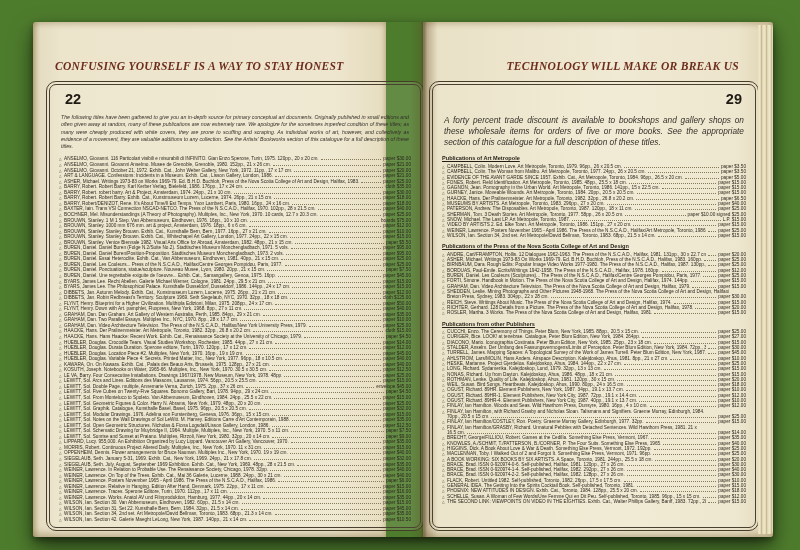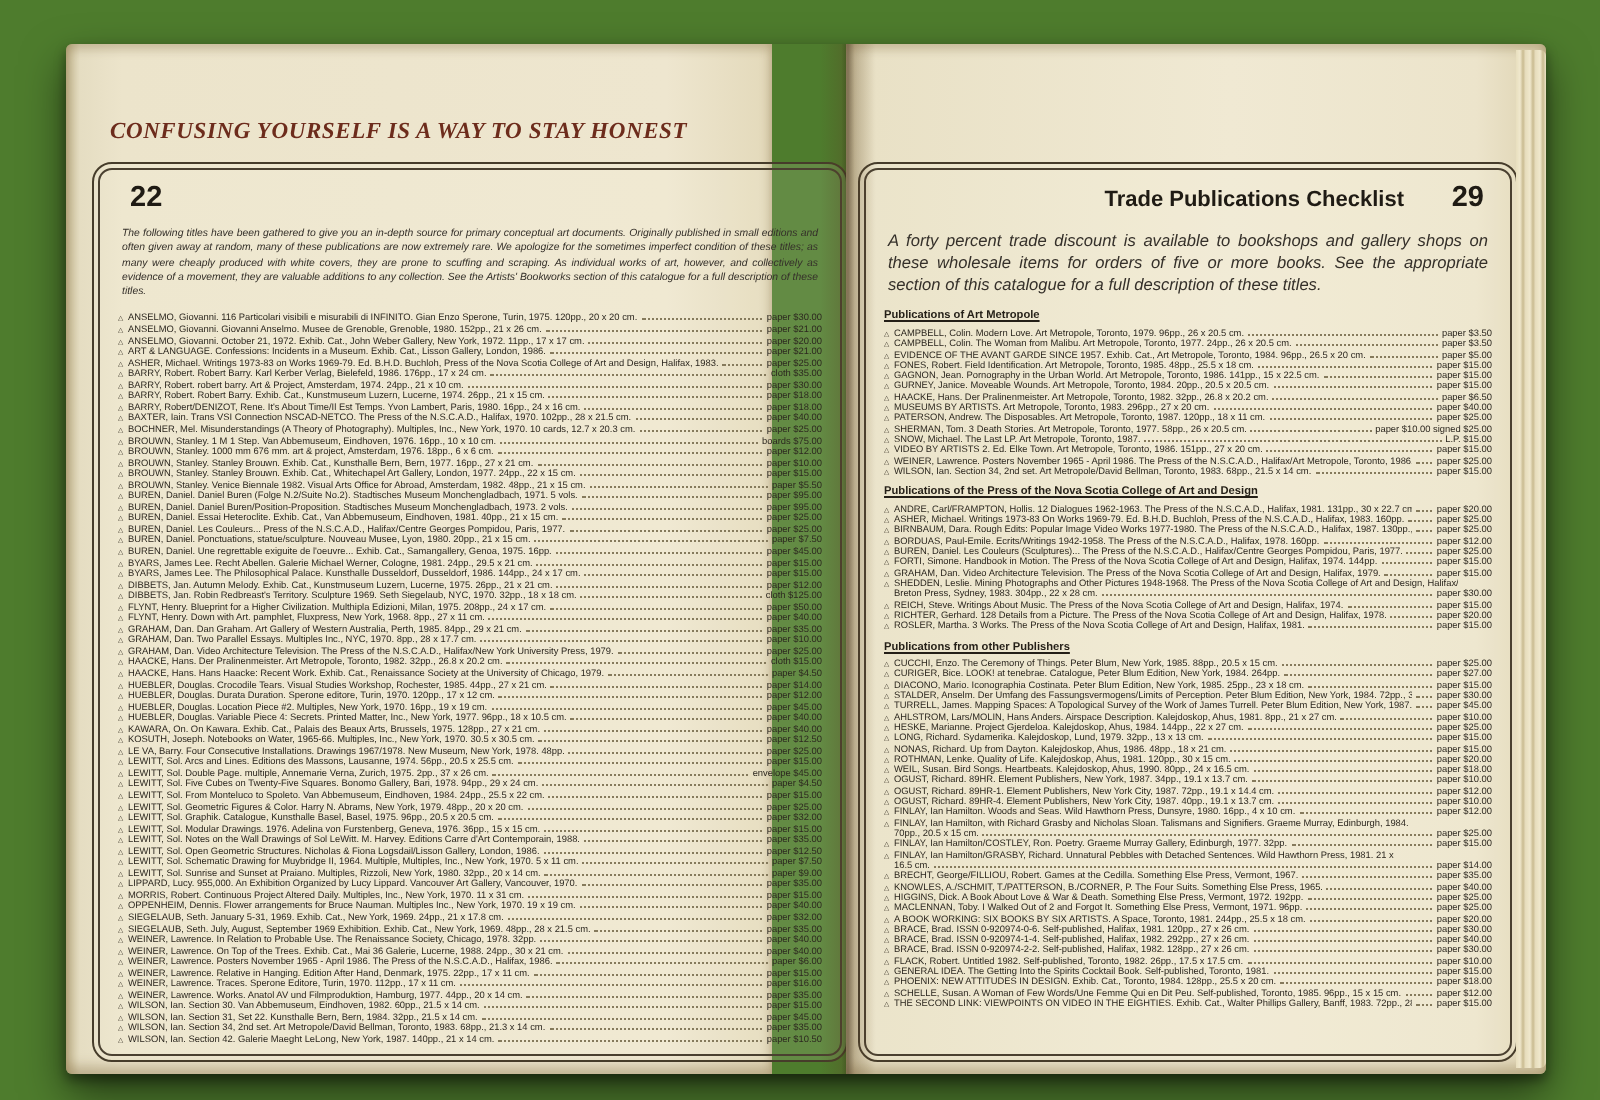--- a/index.html
+++ b/index.html
@@ -520,24 +520,24 @@
                 <span class="etext">WILSON, Ian. Section 42. Galerie Maeght LeLong, New York, 1987. 140pp., 21 x 14 cm.</span>
                 <span class="leader"></span>
                 <span class="price">paper $10.50</span>
               </div>
             </div>
         </div>
       </div>
     </div>
 
     <div class="page page-right">
+      <div class="rh r">TECHNOLOGY WILL MAKE OR BREAK US</div>
       <div class="bx r">
         <div class="bxi">
           <div class="tr r">
-            <span class="boxtitle">Trade Publications Checklist</span>
             <span class="pagenum">29</span>
           </div>
           <p class="intro big">A forty percent trade discount is available to bookshops and gallery shops on these wholesale items for orders of five or more books. See the appropriate section of this catalogue for a full description of these titles.</p>
 
           <div class="shead first">Publications of Art Metropole</div>
           <div class="list rp">
 
               <div class="row">
                 <span class="marker">△</span>
                 <span class="etext">CAMPBELL, Colin. Modern Love. Art Metropole, Toronto, 1979. 96pp., 26 x 20.5 cm.</span>

